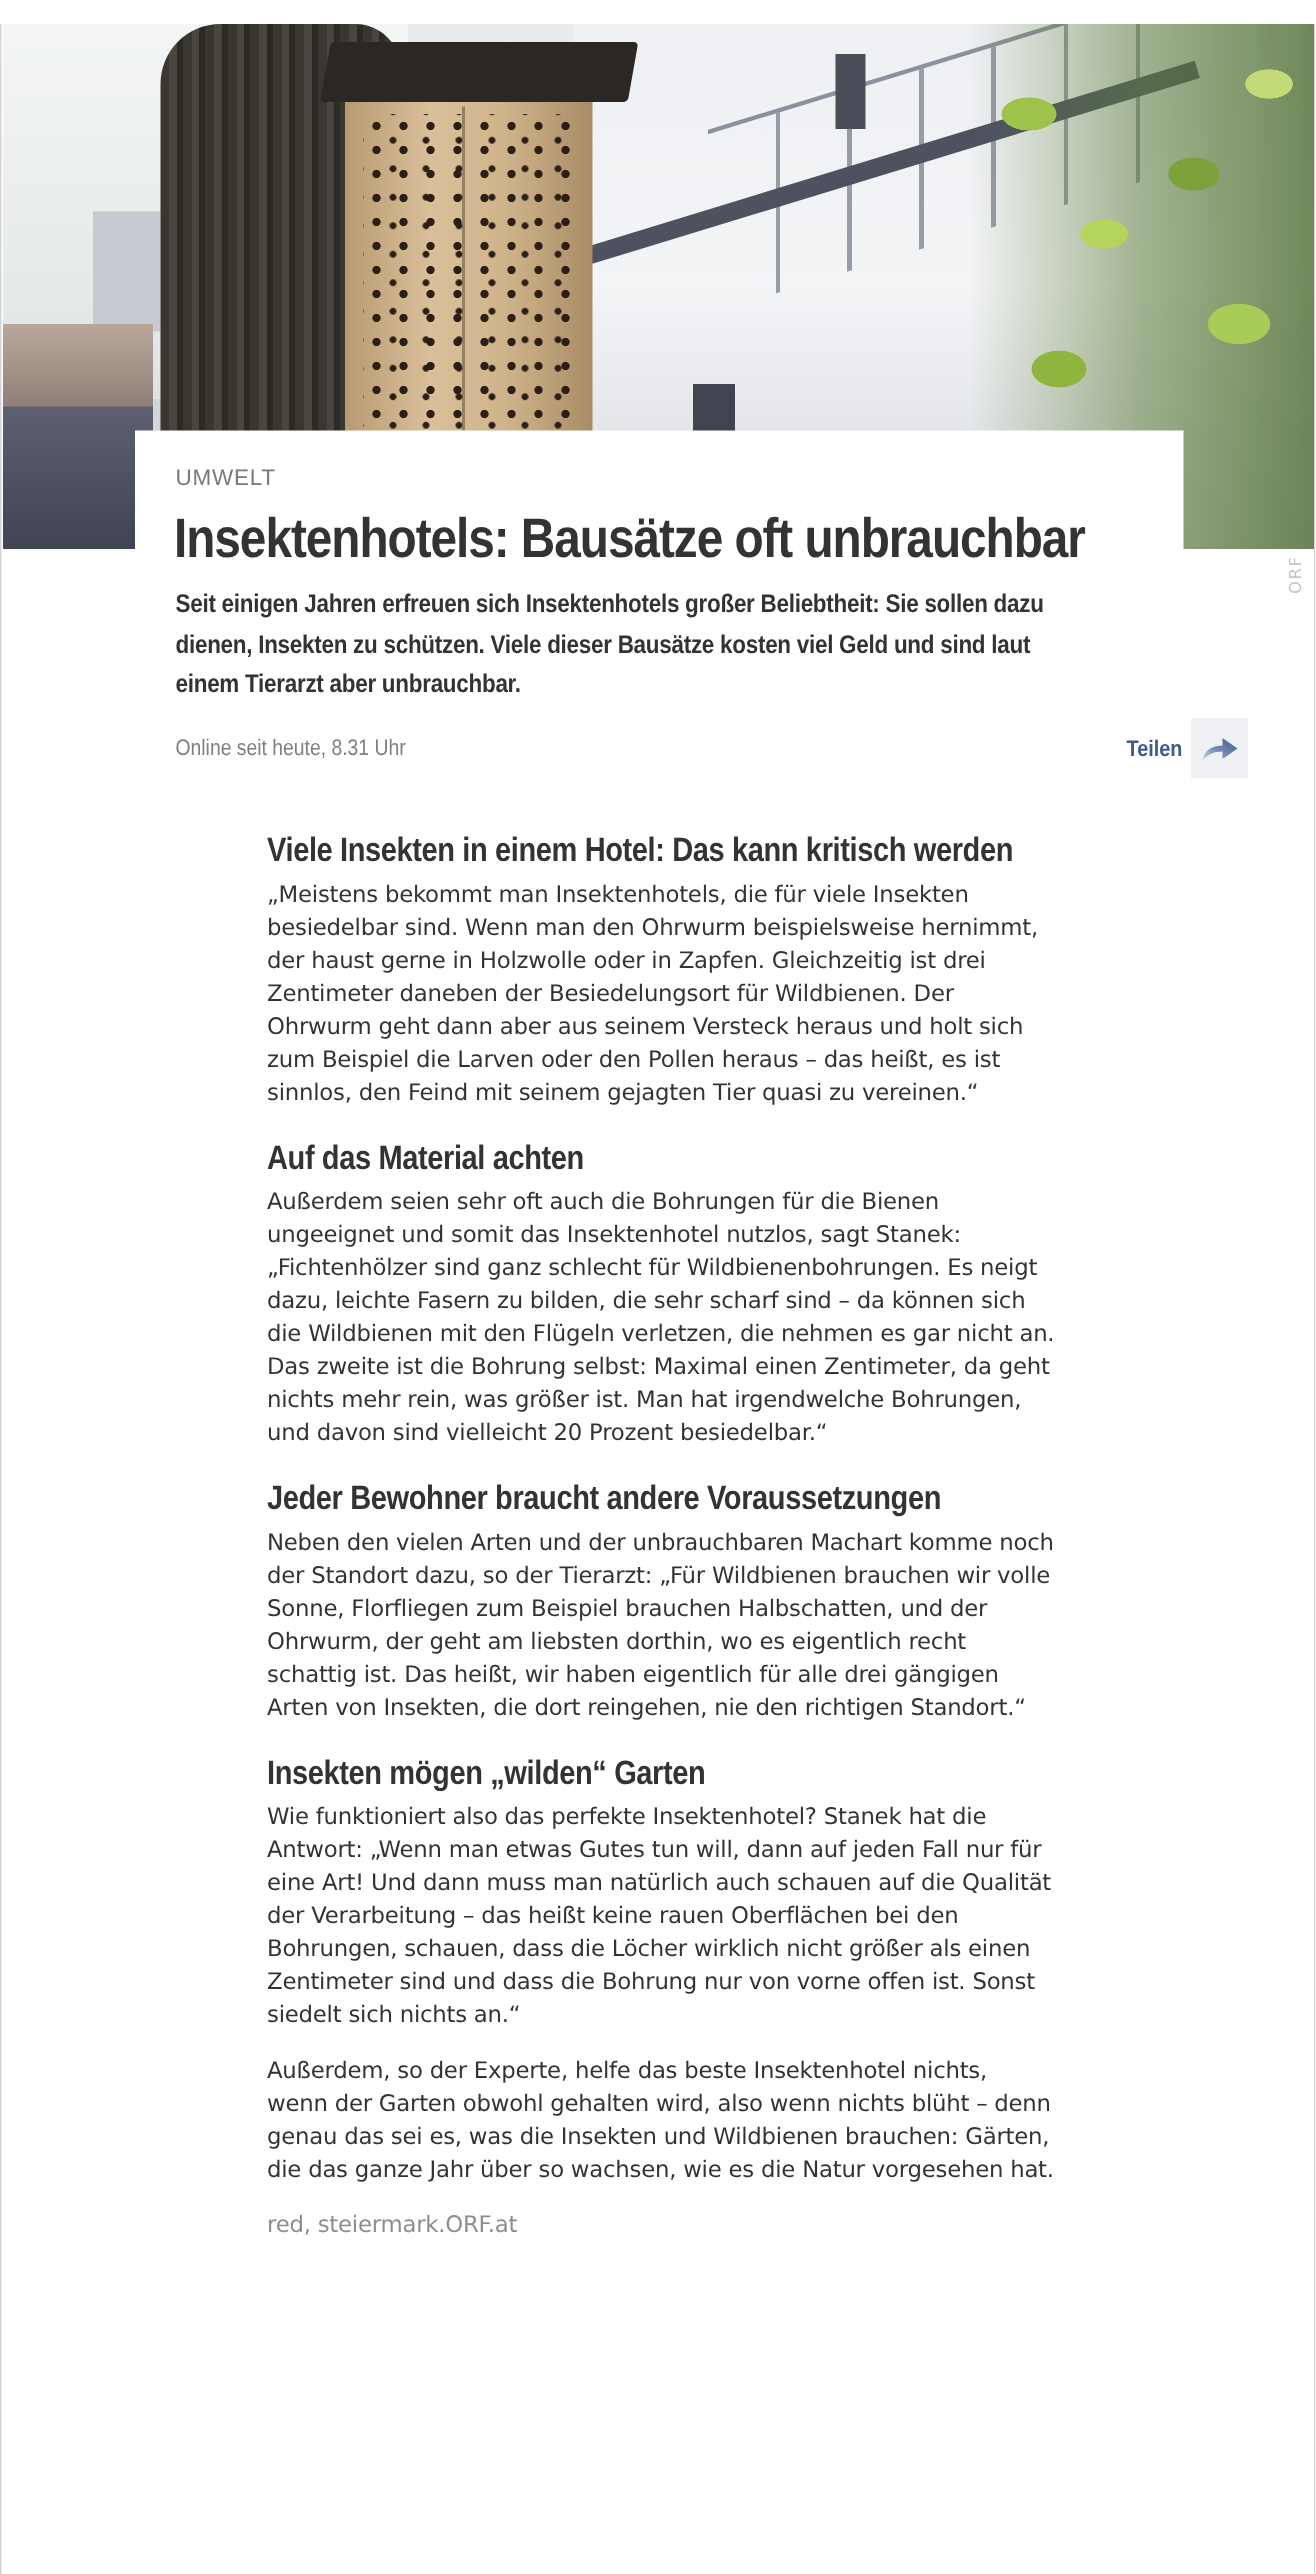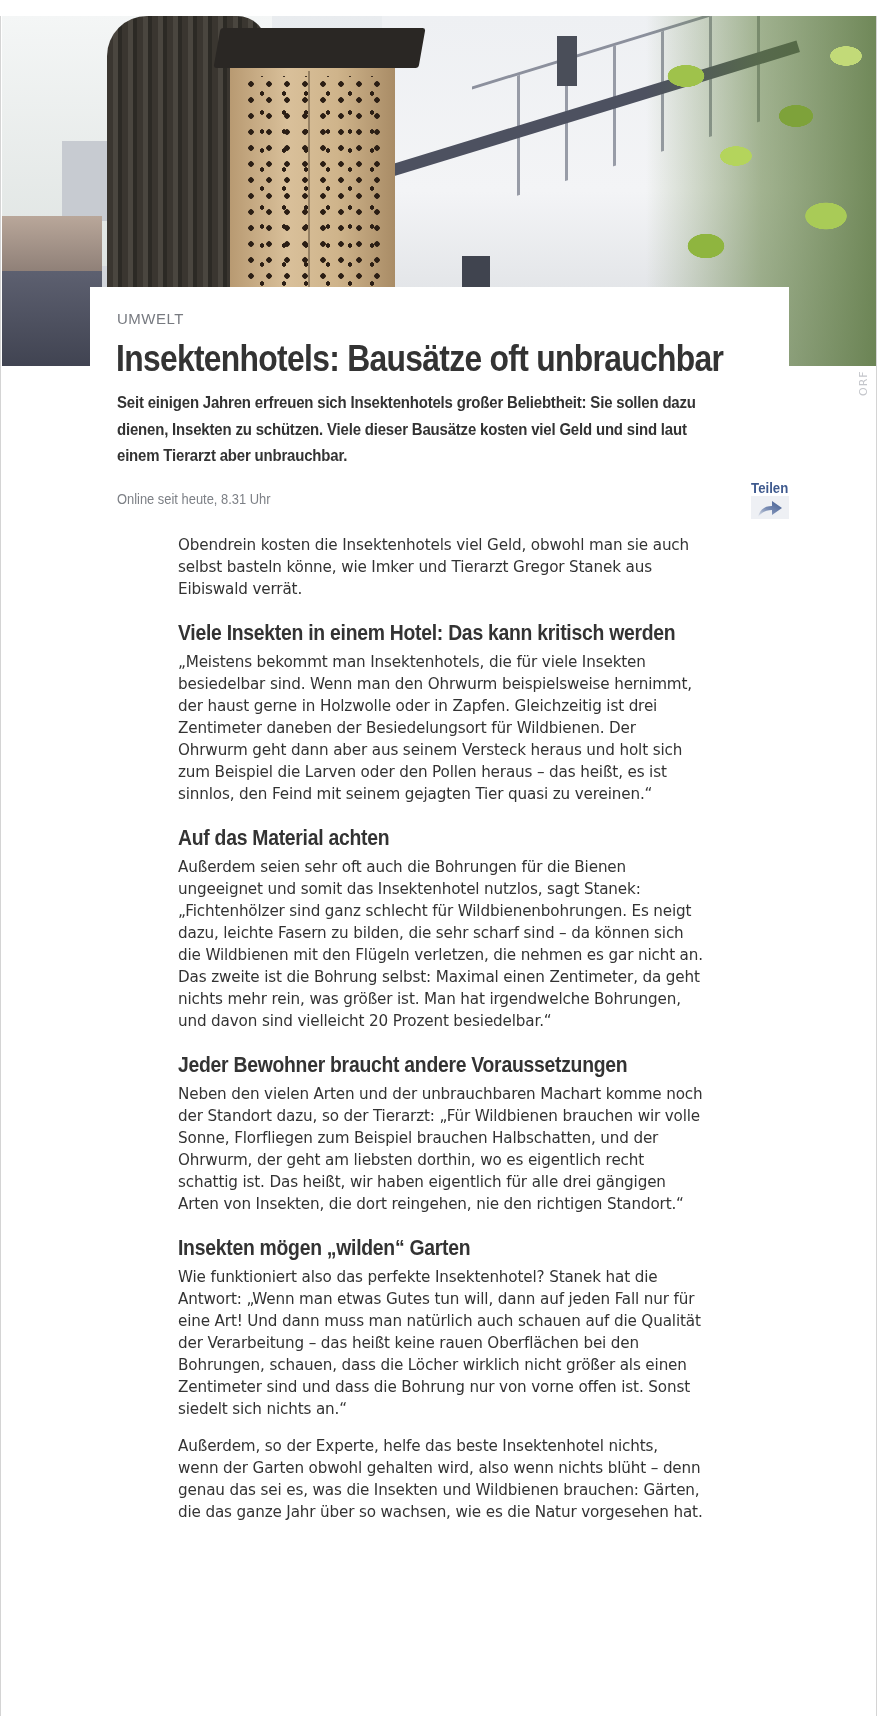--- a/index.html
+++ b/index.html
@@ -64,21 +64,21 @@
            font-weight: bold; font-size: 37px; line-height: 50px; color: #333333; letter-spacing: -0.8px;
            transform: scaleX(0.86); transform-origin: left top; white-space: nowrap; }
   .lead { position: absolute; left: 116px; top: 374px; width: 700px; margin: 0;
           font-family: "Liberation Sans", sans-serif; font-weight: bold; font-size: 17px; line-height: 26.5px;
           color: #333333; transform: scaleX(0.88); transform-origin: left top; letter-spacing: -0.2px; }
   .orf-mark { position: absolute; left: 856px; top: 380px; font-size: 11px; color: #c4c6cb;
               transform: rotate(-90deg); transform-origin: left top; letter-spacing: 1px; font-family: "DejaVu Sans", sans-serif; }
 
   .meta { position: absolute; left: 116px; top: 474px; font-family: "Liberation Sans", sans-serif;
           font-size: 15px; color: #7d8086; transform: scaleX(0.86); transform-origin: left top; }
-  .share { position: absolute; left: 745px; top: 463px; height: 40px; display: flex; align-items: center; cursor: pointer; flex-direction: column; }
+  .share { position: absolute; left: 745px; top: 463px; height: 40px; display: flex; align-items: center; cursor: pointer; }
   .share-label { font-family: "Liberation Sans", sans-serif; font-weight: bold; font-size: 15px; color: #3f5a8e;
                  transform: scaleX(0.88); transform-origin: right center; margin-right: 6px; }
   .share-btn { width: 38px; height: 40px; background: #eef0f4; display: flex; align-items: center; justify-content: center; }
 
   
   .body { position: absolute; left: 177px; top: 518px; width: 525px; }
   .body p { margin: 0 0 15px 0; font-family: "DejaVu Sans", sans-serif; font-size: 15.2px; line-height: 22px;
             color: #333333; letter-spacing: -0.15px; }
   .body h2 { margin: 18px 0 3px 0; font-family: "Liberation Sans", sans-serif; font-weight: bold; font-size: 22.5px;
              line-height: 30px; color: #333333; transform: scaleX(0.86); transform-origin: left top;
@@ -127,24 +127,24 @@
             <stop offset="0.45" stop-color="#5a72a3" stop-opacity="0.8"></stop>
             <stop offset="1" stop-color="#3f5a8e"></stop>
           </linearGradient>
         </defs>
         <path d="M1 19 C3 11 8 8 15 8 L15 3 L25 10 L15 17 L15 12 C9 12 5 14 1 19 Z" fill="url(#sg)"></path>
       </svg>
     </span>
   </div>
 
   <div class="body" id="article-body">
-      <p>Obendrein kosten die Insektenhotels viel Geld, obwohl man sie auch selbst basteln könne, wie Imker und Tierarzt Gregor Stanek aus Eibiswald verrät.</p>
       <h2>Viele Insekten in einem Hotel: Das kann kritisch werden</h2>
       <p>„Meistens bekommt man Insektenhotels, die für viele Insekten besiedelbar sind. Wenn man den Ohrwurm beispielsweise hernimmt, der haust gerne in Holzwolle oder in Zapfen. Gleichzeitig ist drei Zentimeter daneben der Besiedelungsort für Wildbienen. Der Ohrwurm geht dann aber aus seinem Versteck heraus und holt sich zum Beispiel die Larven oder den Pollen heraus – das heißt, es ist sinnlos, den Feind mit seinem gejagten Tier quasi zu vereinen.“</p>
       <h2>Auf das Material achten</h2>
       <p>Außerdem seien sehr oft auch die Bohrungen für die Bienen ungeeignet und somit das Insektenhotel nutzlos, sagt Stanek: „Fichtenhölzer sind ganz schlecht für Wildbienenbohrungen. Es neigt dazu, leichte Fasern zu bilden, die sehr scharf sind – da können sich die Wildbienen mit den Flügeln verletzen, die nehmen es gar nicht an. Das zweite ist die Bohrung selbst: Maximal einen Zentimeter, da geht nichts mehr rein, was größer ist. Man hat irgendwelche Bohrungen, und davon sind vielleicht 20 Prozent besiedelbar.“</p>
       <h2>Jeder Bewohner braucht andere Voraussetzungen</h2>
       <p>Neben den vielen Arten und der unbrauchbaren Machart komme noch der Standort dazu, so der Tierarzt: „Für Wildbienen brauchen wir volle Sonne, Florfliegen zum Beispiel brauchen Halbschatten, und der Ohrwurm, der geht am liebsten dorthin, wo es eigentlich recht schattig ist. Das heißt, wir haben eigentlich für alle drei gängigen Arten von Insekten, die dort reingehen, nie den richtigen Standort.“</p>
       <h2>Insekten mögen „wilden“ Garten</h2>
       <p>Wie funktioniert also das perfekte Insektenhotel? Stanek hat die Antwort: „Wenn man etwas Gutes tun will, dann auf jeden Fall nur für eine Art! Und dann muss man natürlich auch schauen auf die Qualität der Verarbeitung – das heißt keine rauen Oberflächen bei den Bohrungen, schauen, dass die Löcher wirklich nicht größer als einen Zentimeter sind und dass die Bohrung nur von vorne offen ist. Sonst siedelt sich nichts an.“</p>
       <p>Außerdem, so der Experte, helfe das beste Insektenhotel nichts, wenn der Garten obwohl gehalten wird, also wenn nichts blüht – denn genau das sei es, was die Insekten und Wildbienen brauchen: Gärten, die das ganze Jahr über so wachsen, wie es die Natur vorgesehen hat.</p>
+      <p class="credit">red, steiermark.ORF.at</p>
     </div>
 </div>
 
 </body></html>

